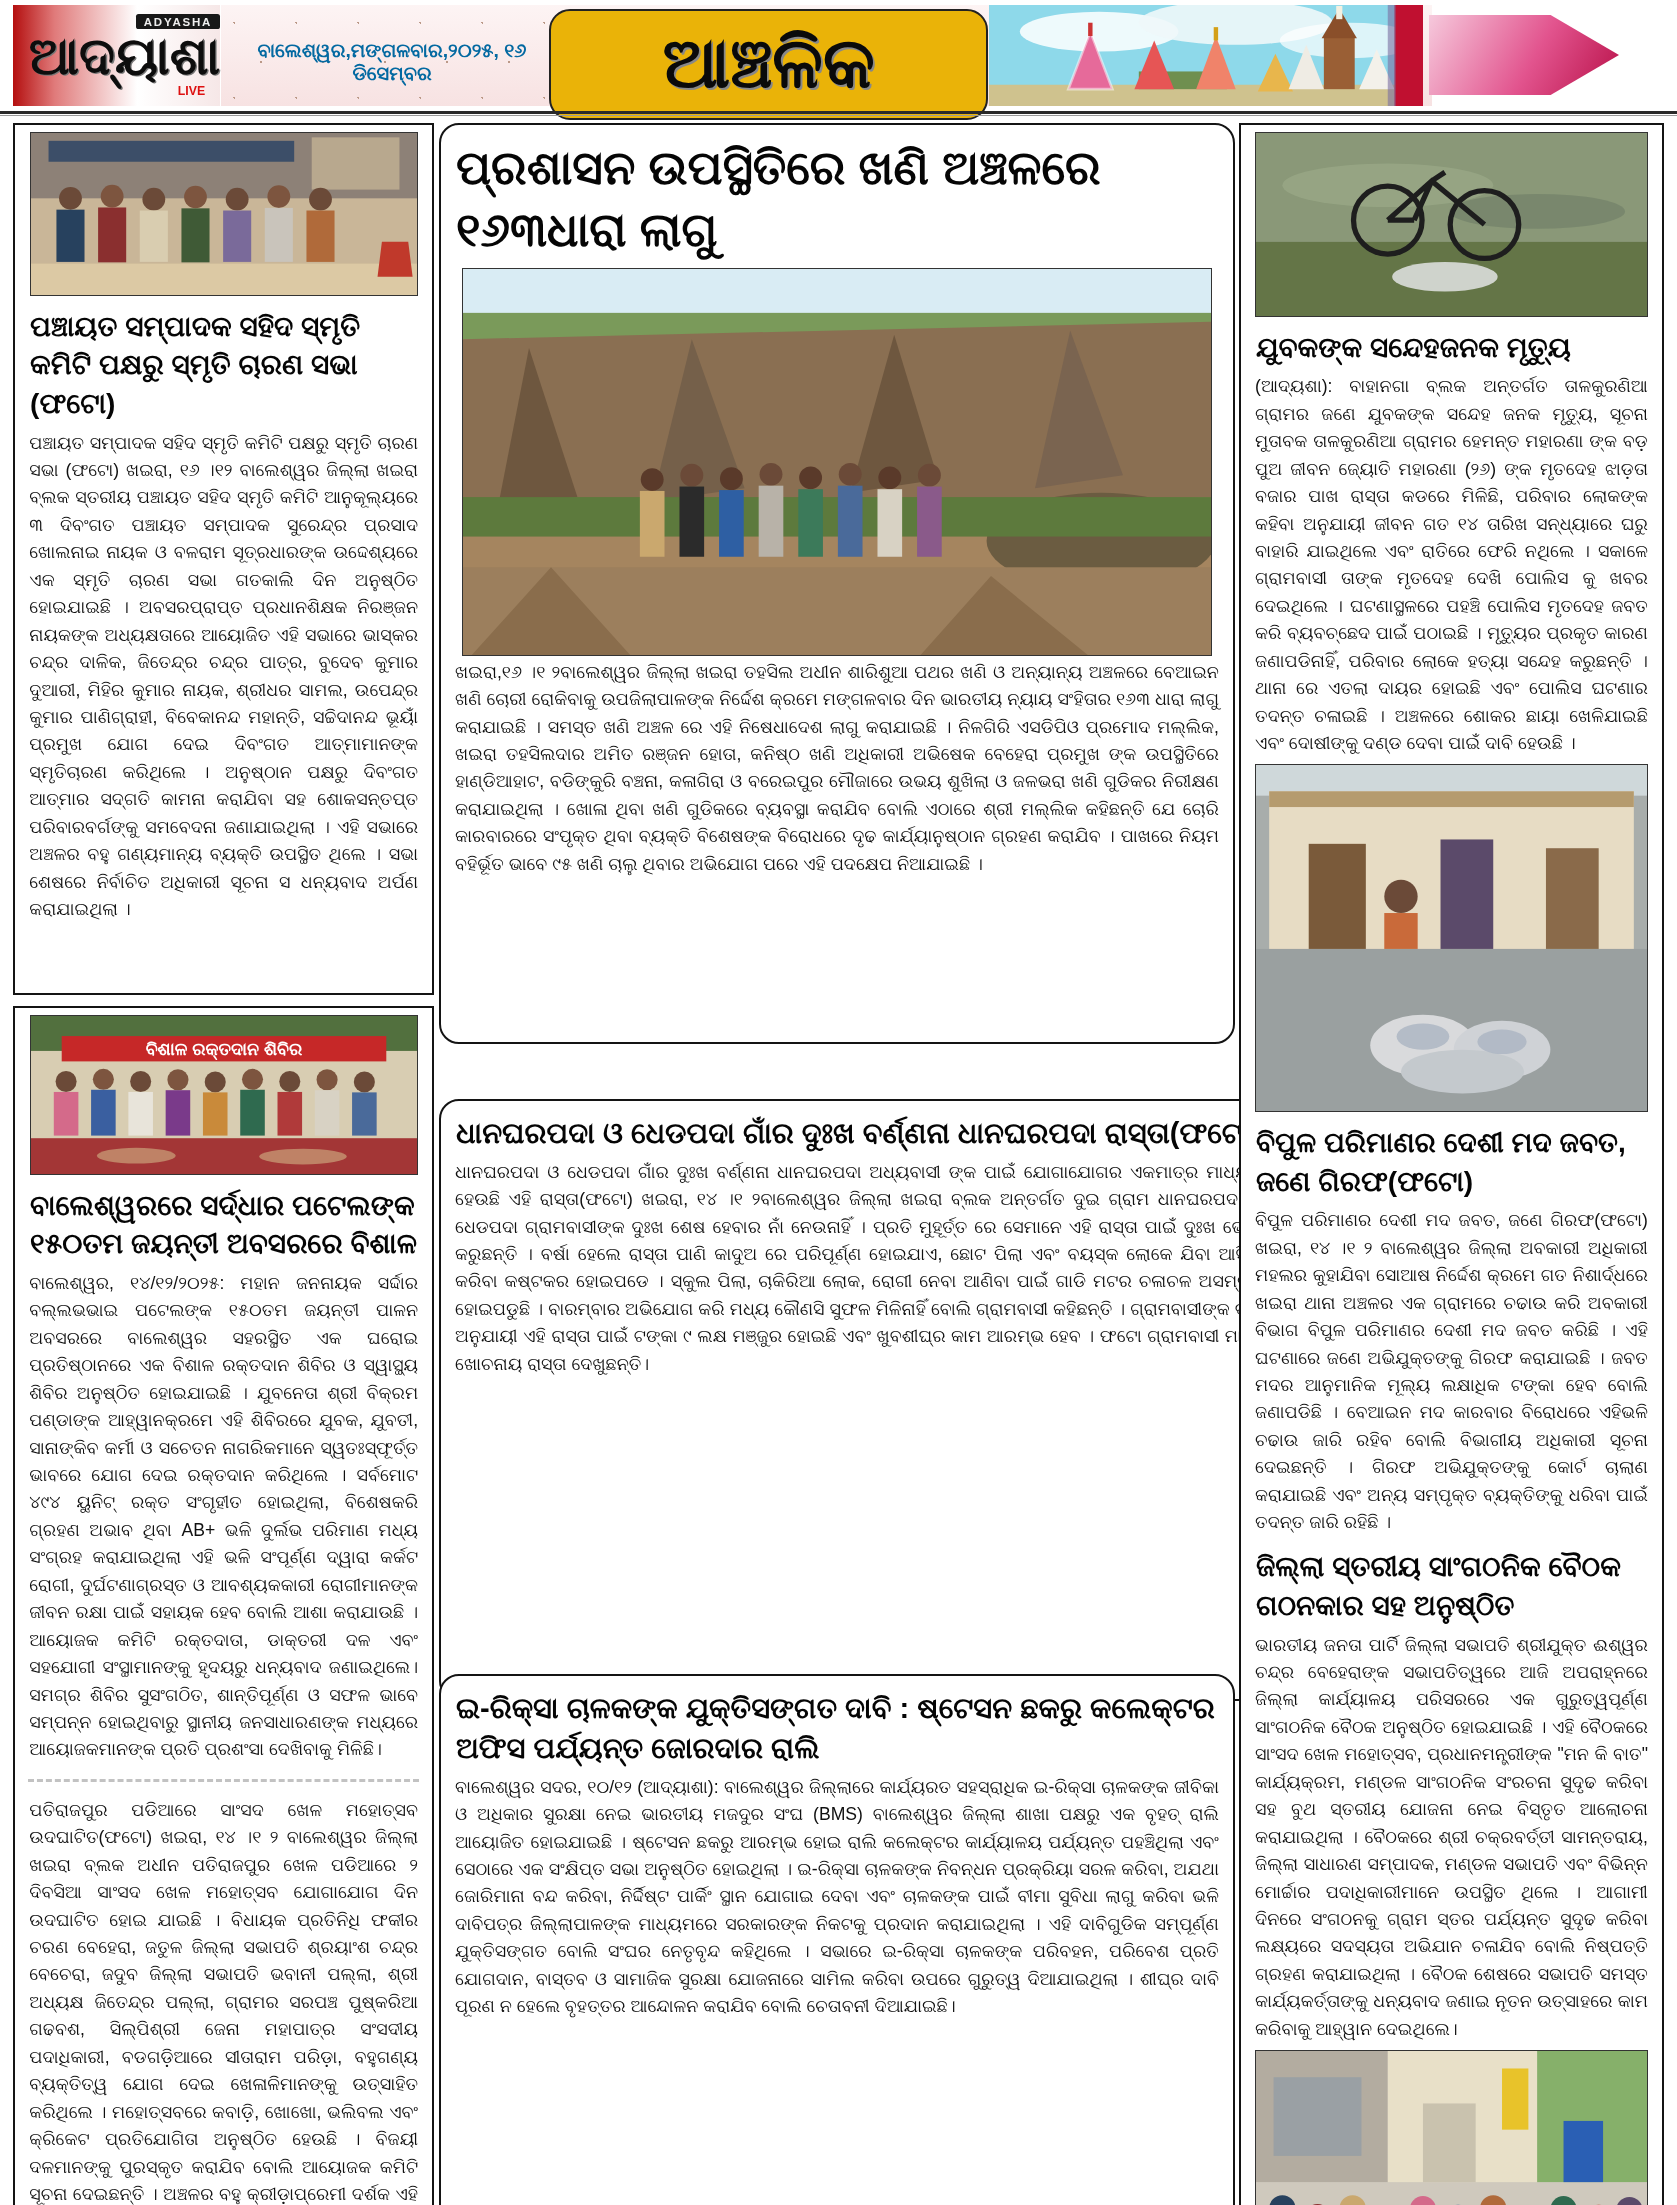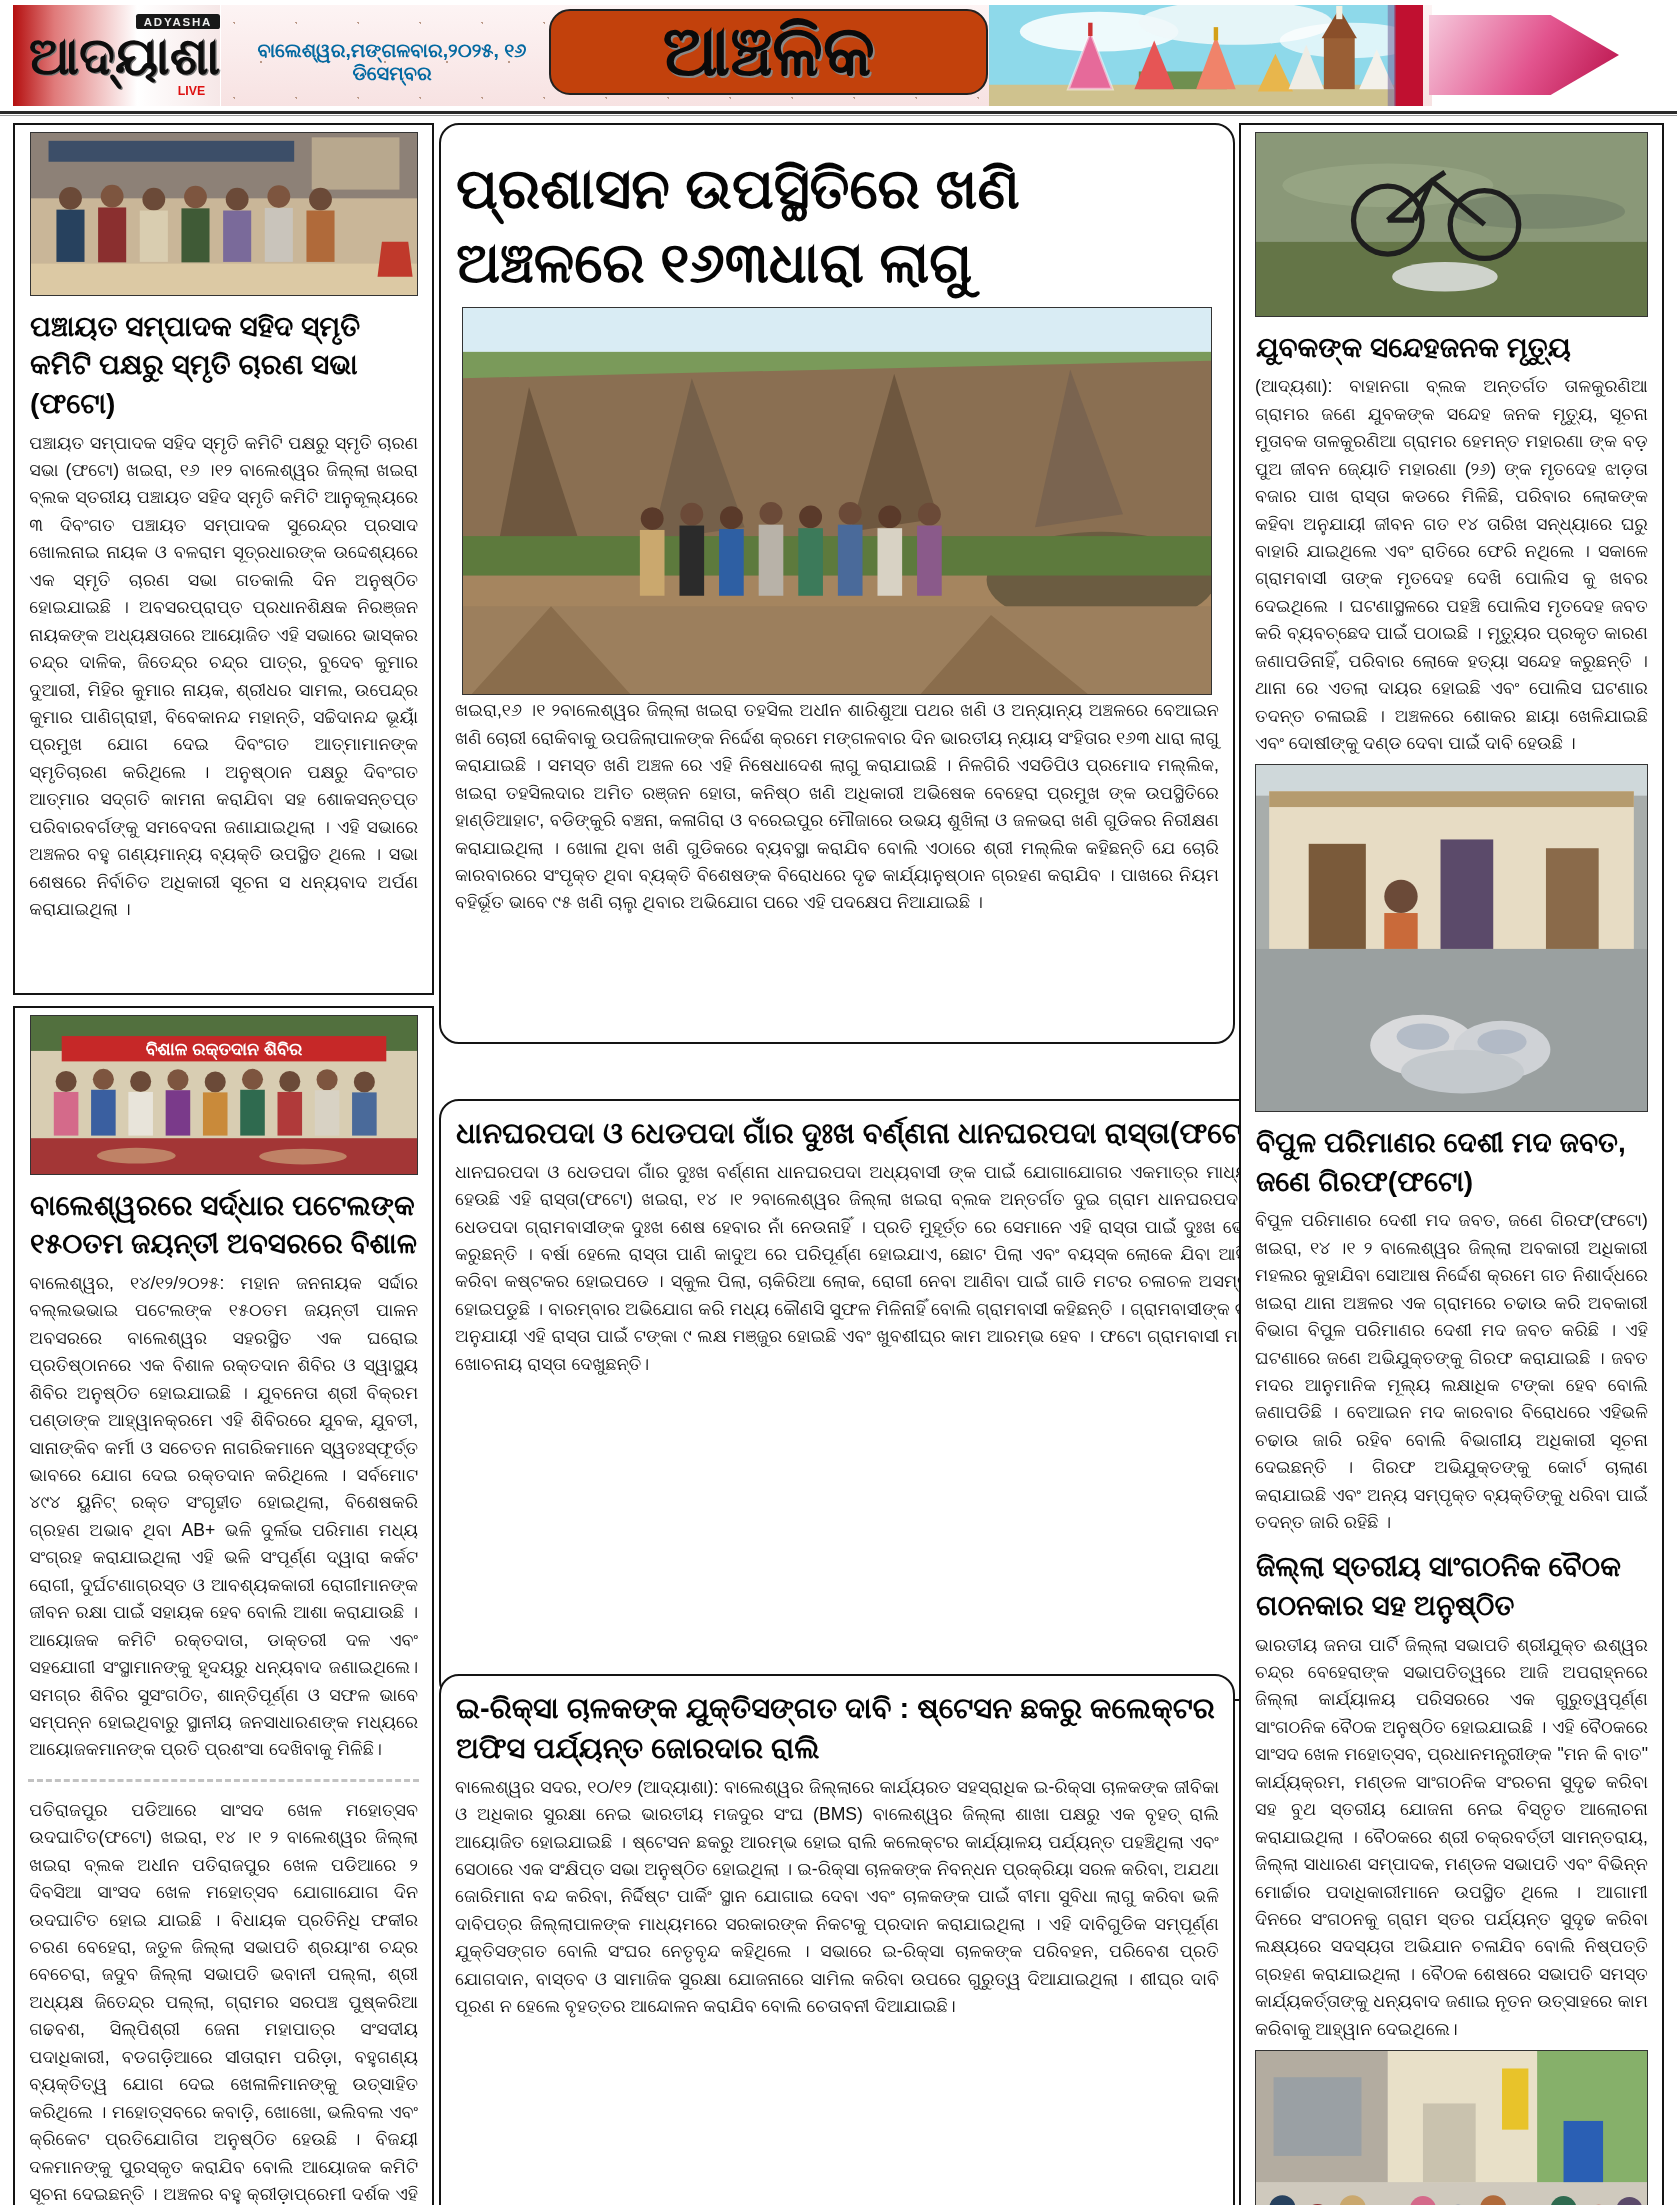--- a/index.html
+++ b/index.html
@@ -17,38 +17,38 @@
   .logo-main { font-size:52px; font-weight:bold; color:#0d0d0d;
     text-shadow:1.3px 1.3px 0 #777; line-height:1.05; }
   .logo-live { align-self:flex-end; margin-right:15px; color:#d11; font-size:12.3px; font-weight:bold; }
   .mast-strip { position:absolute; left:221px; top:5.3px; width:1211px; height:101px;
     background:
       radial-gradient(circle 2.6px at 13.2px 17.6px,#b98 40%,transparent 41%),
       radial-gradient(circle 2.6px at 40px 57px,#b98 40%,transparent 41%),
       linear-gradient(180deg,#fdf4f4,#f7e2e2); background-size:62px 75px,62px 75px,100% 100%; }
   .dateline { position:absolute; left:240px; top:39px; width:304px; text-align:center;
     font-size:19.4px; font-weight:bold; color:#0369a1; }
-  .title-box { position:absolute; left:549px; top:8.8px; width:439px; height:86px;
-    background:#c2410c; border:2.6px solid #222; border-radius:21px;
+  .title-box { position:absolute; left:549px; top:8.8px; width:439px; height:111px;
+    background:#eab308; border:2.6px solid #222; border-radius:21px;
     display:flex; align-items:center; justify-content:center; }
   .paper-title { font-size:70px; font-weight:bold; color:#0a0a0a; text-shadow:1.8px 1.8px 0 #888; }
   .temple-art { position:absolute; left:989px; top:5.3px; width:434px; height:101px; }
   .mast-arrow { position:absolute; left:1429px; top:15px; width:190px; height:80px;
     background:linear-gradient(120deg,#f6c9dc 0%,#e2548e 55%,#b81048 100%);
     clip-path:polygon(0 0,64% 0,100% 50%,64% 100%,0 100%); }
   .mast-rule { position:absolute; left:0; top:111px; width:1677px; height:2.6px; background:#2a2a2a; }
   .mast-rule2 { position:absolute; left:0; top:115px; width:1677px; height:1.3px; background:#9a9a9a; }
 
   
   .abox { position:absolute; border:2.2px solid #141414; background:#fff; overflow:hidden; padding:0 12.3px; }
   .rounded { border-radius:20px; border-width:2.6px; }
   .photo { display:block; margin:7px auto 2.6px auto; border:1.8px solid #333; }
   .headline { font-weight:bold; color:#050505; line-height:1.38; margin:11.5px 2.6px 6.2px 2.6px; }
   .h-side { font-size:28px; }
-  .h-main { font-size:56px; line-height:1.32; margin-top:27px; }
+  .h-main { font-size:47px; line-height:1.32; margin-top:12px; }
   .h-mid  { font-size:29px; }
   .bodytext { font-size:17.6px; line-height:1.56; text-align:justify; color:#101010; margin:2.6px 1.8px; }
   .dashed-div { border-top:3.5px dashed #c2c2c2; margin:15px 0.9px; }
 
   svg text { font-family:"Liberation Sans","DejaVu Sans",sans-serif; }
 </style>
 </head>
 <body>
 
 <div id="page">

